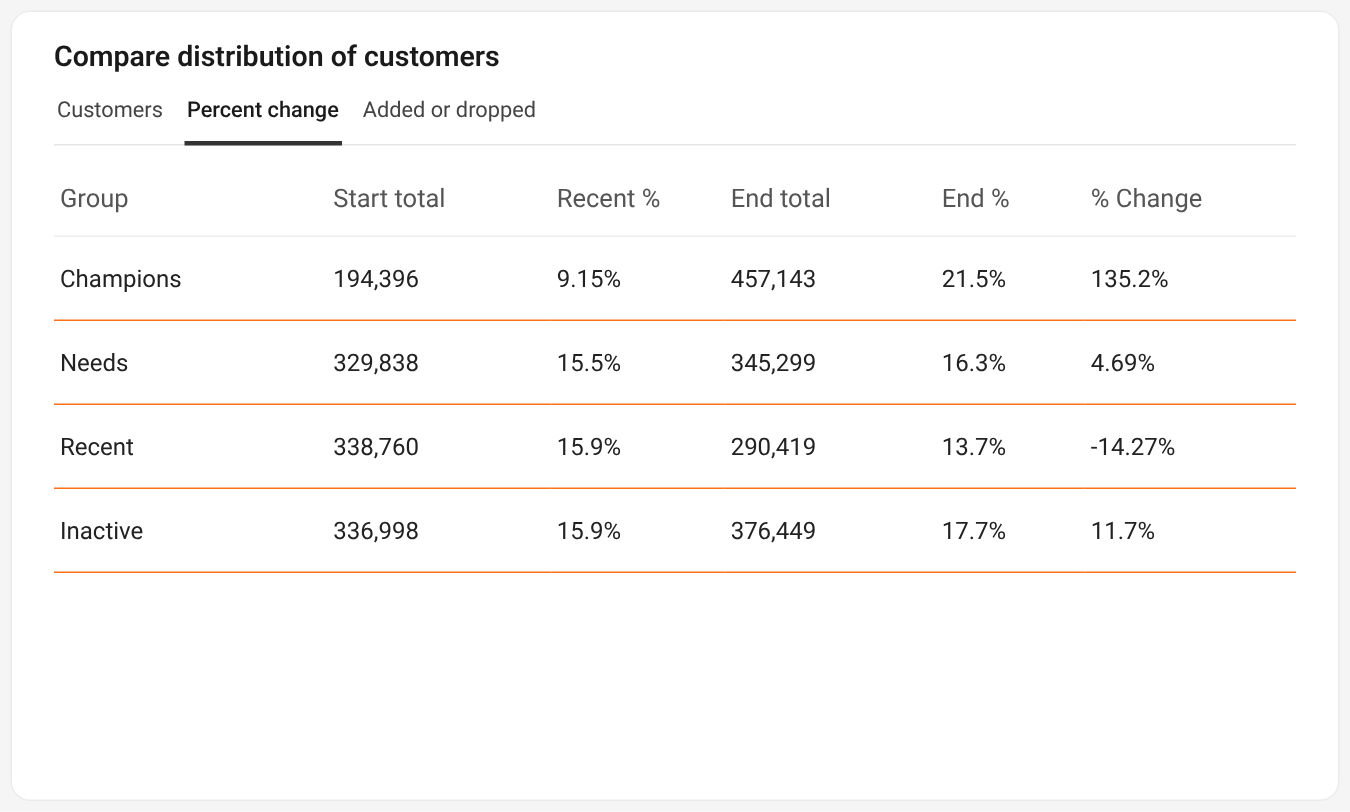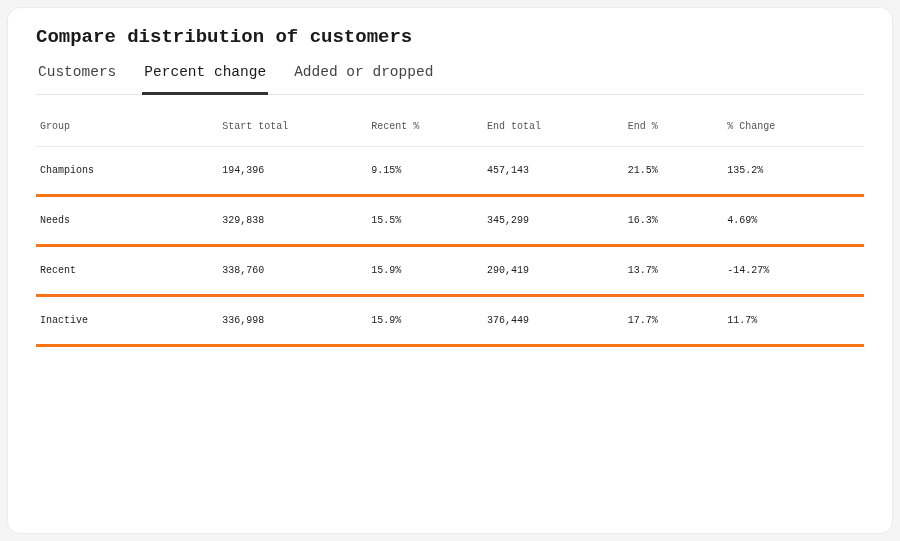--- a/index.html
+++ b/index.html
@@ -14,31 +14,30 @@
       height: 541px;
       padding: 8px;
     }
     .card {
       background: #fff;
       border-radius: 12px;
       width: 100%;
       height: 100%;
       padding: 18px 28px 20px 28px;
       box-shadow: 0 0 0 1px rgba(0,0,0,0.04);
-      font-family: Liberation Mono, monospace;
     }
     .title {
       font-size: 19px;
       font-weight: 600;
       color: #1a1a1a;
       margin-bottom: 8px;
     }
     .tabs {
       display: flex;
-      gap: 24px;
+      gap: 12px;
       border-bottom: 1px solid #e5e5e5;
       margin-bottom: 10px;
     }
     .tab {
       padding: 8px 2px 12px 2px;
       font-size: 14.5px;
       color: #444;
       cursor: pointer;
       border-bottom: 3px solid transparent;
       margin-bottom: -1px;
@@ -48,30 +47,30 @@
       font-weight: 500;
       border-bottom-color: #333;
     }
     table {
       width: 100%;
       border-collapse: collapse;
     }
     thead th {
       text-align: left;
       font-weight: 400;
-      font-size: 10px;
+      font-size: 17px;
       color: #555;
       padding: 16px 4px 14px 4px;
       border-bottom: 1px solid #ececec;
     }
     tbody td {
-      font-size: 10px;
+      font-size: 16px;
       color: #222;
       padding: 18px 4px;
-      border-bottom: 3px solid #f97316;
+      border-bottom: 1px solid #f97316;
     }
     th.num, td.num {
       text-align: left;
     }
     .col-group { width: 22%; }
     .col-start-total { width: 18%; }
     .col-start-pct { width: 14%; }
     .col-end-total { width: 17%; }
     .col-end-pct { width: 12%; }
     .col-change { width: 17%; }

